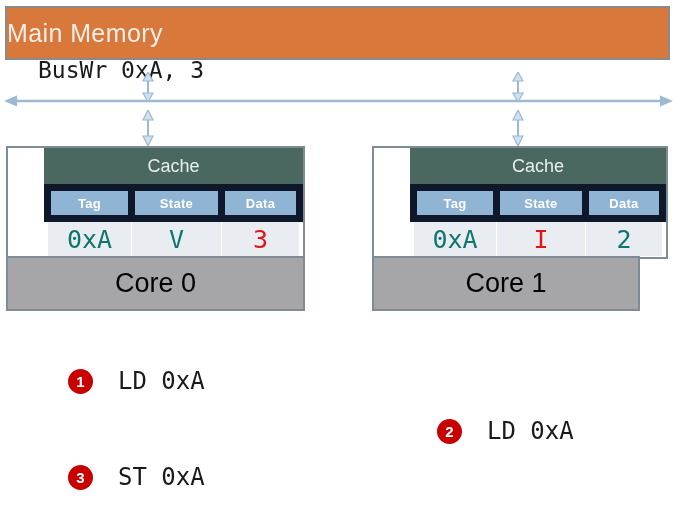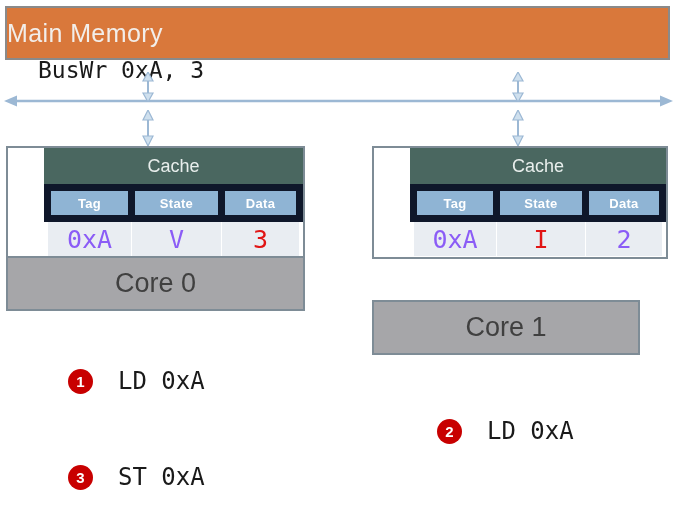--- a/index.html
+++ b/index.html
@@ -111,40 +111,40 @@
     font-family: "Liberation Sans", sans-serif;
     letter-spacing: 0.3px;
   }
   .cache-table td {
     background: #e9edf2;
     height: 32px;
     text-align: center;
     border: 1px solid #ffffff;
     font-family: "DejaVu Sans Mono", monospace;
     font-size: 25px;
-    color: #8b5cf6;
+    color: #0f766e;
   }
   .cache-table td.val-red { color: #e11515; }
 
   
   .core {
     position: absolute;
     top: 256px;
     height: 55px;
     box-sizing: border-box;
     background: #a6a6a9;
     border: 2px solid #7e8c96;
     display: flex;
     align-items: center;
     justify-content: center;
   }
   .core-left  { left: 6px;   width: 299px; }
-  .core-right { left: 372px; width: 268px; margin-top: 44px; }
+  .core-right { left: 372px; width: 268px; }
   .core-label {
-    color: #404040;
+    color: #000000;
     font-size: 27px;
     font-family: "Liberation Sans", sans-serif;
   }
 
   
   .step {
     position: absolute;
     display: flex;
     align-items: center;
     white-space: nowrap;

